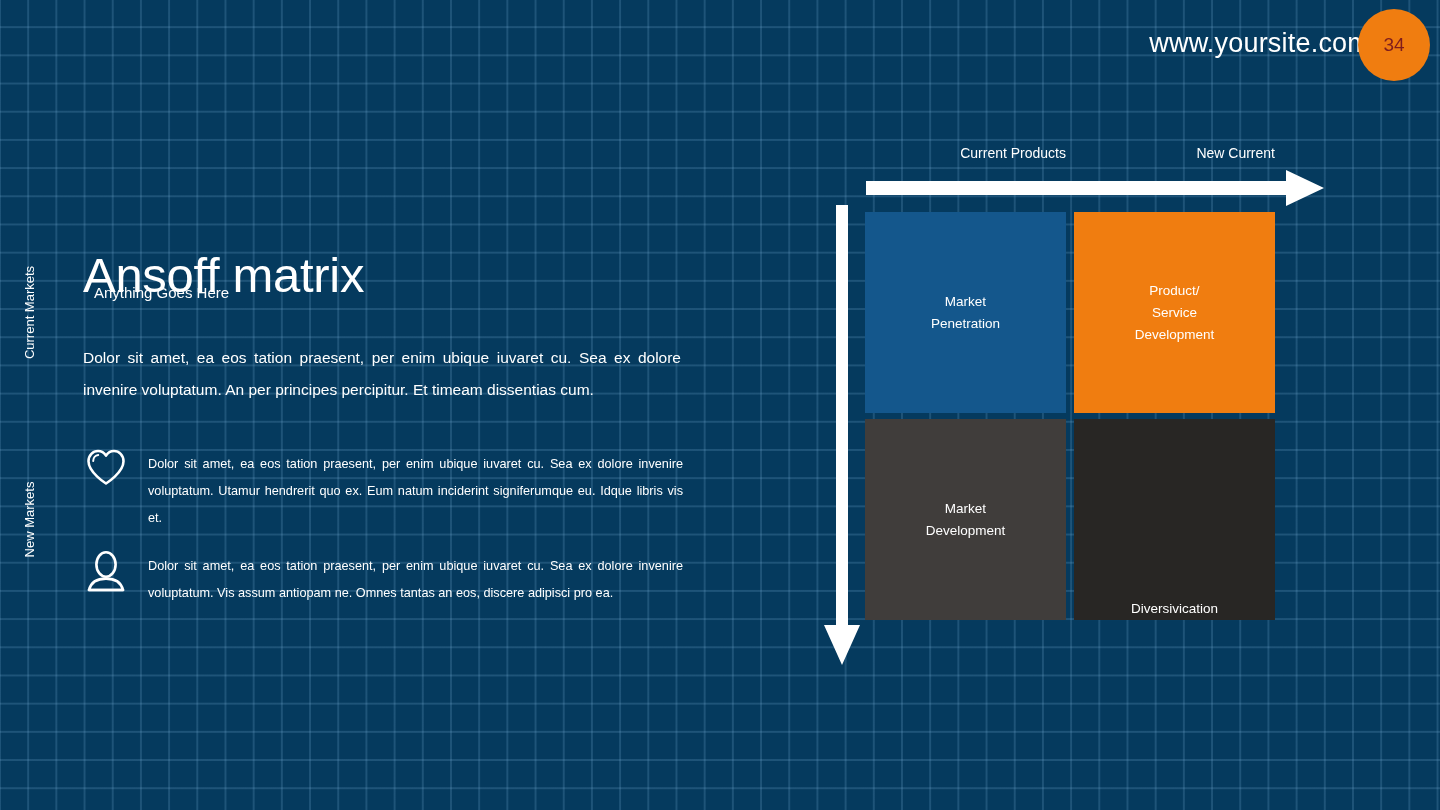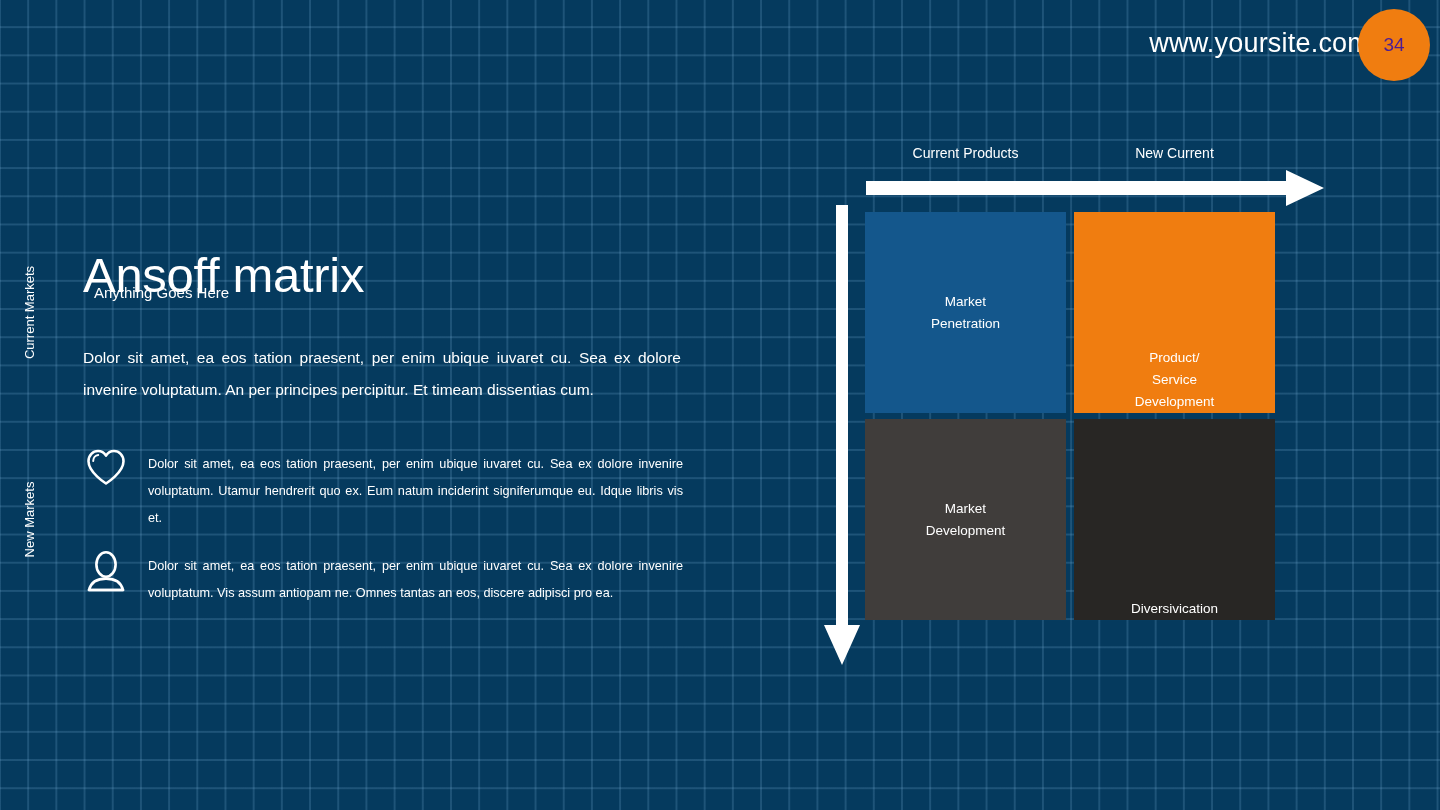--- a/index.html
+++ b/index.html
@@ -36,21 +36,21 @@
     white-space: nowrap;
   }
   .page-badge {
     position: absolute;
     left: 1358px;
     top: 9px;
     width: 72px;
     height: 72px;
     border-radius: 50%;
     background: #f07d10;
-    color: #4c1d95;
+    color: #7f1d1d;
     display: flex;
     align-items: center;
     justify-content: center;
     font-size: 19px;
   }
 
   
   .slide-title {
     position: absolute;
     left: 83px;
@@ -105,21 +105,21 @@
     color: #ffffff;
     padding-top: 3px;
   }
 
   
   .col-header {
     position: absolute;
     top: 145px;
     font-size: 14px;
     color: #ffffff;
-    text-align: center;
+    text-align: right;
     white-space: nowrap;
   }
   .col-header.c1 { left: 865px; width: 201px; }
   .col-header.c2 { left: 1074px; width: 201px; }
 
   .axis-arrow-h {
     position: absolute;
     left: 866px;
     top: 170px;
     width: 458px;
@@ -150,21 +150,21 @@
     position: absolute;
     display: flex;
     align-items: center;
     justify-content: center;
     text-align: center;
     font-size: 13.5px;
     line-height: 22px;
     color: #ffffff;
   }
   .quadrant.q1 { left: 865px;  top: 212px; width: 201px; height: 201px; background: #14578c; }
-  .quadrant.q2 { left: 1074px; top: 212px; width: 201px; height: 201px; background: #f07d10; align-items: flex-end; }
+  .quadrant.q2 { left: 1074px; top: 212px; width: 201px; height: 201px; background: #f07d10; }
   .quadrant.q3 { left: 865px;  top: 419px; width: 201px; height: 201px; background: #403d3b; }
   .quadrant.q4 { left: 1074px; top: 419px; width: 201px; height: 201px; background: #282624; align-items: flex-end; }
   .quadrant .qlabel { white-space: pre-line; }
 </style>
 </head>
 <body>
 
 <div id="slide">
 
   <div class="site-url">www.yoursite.com</div>

